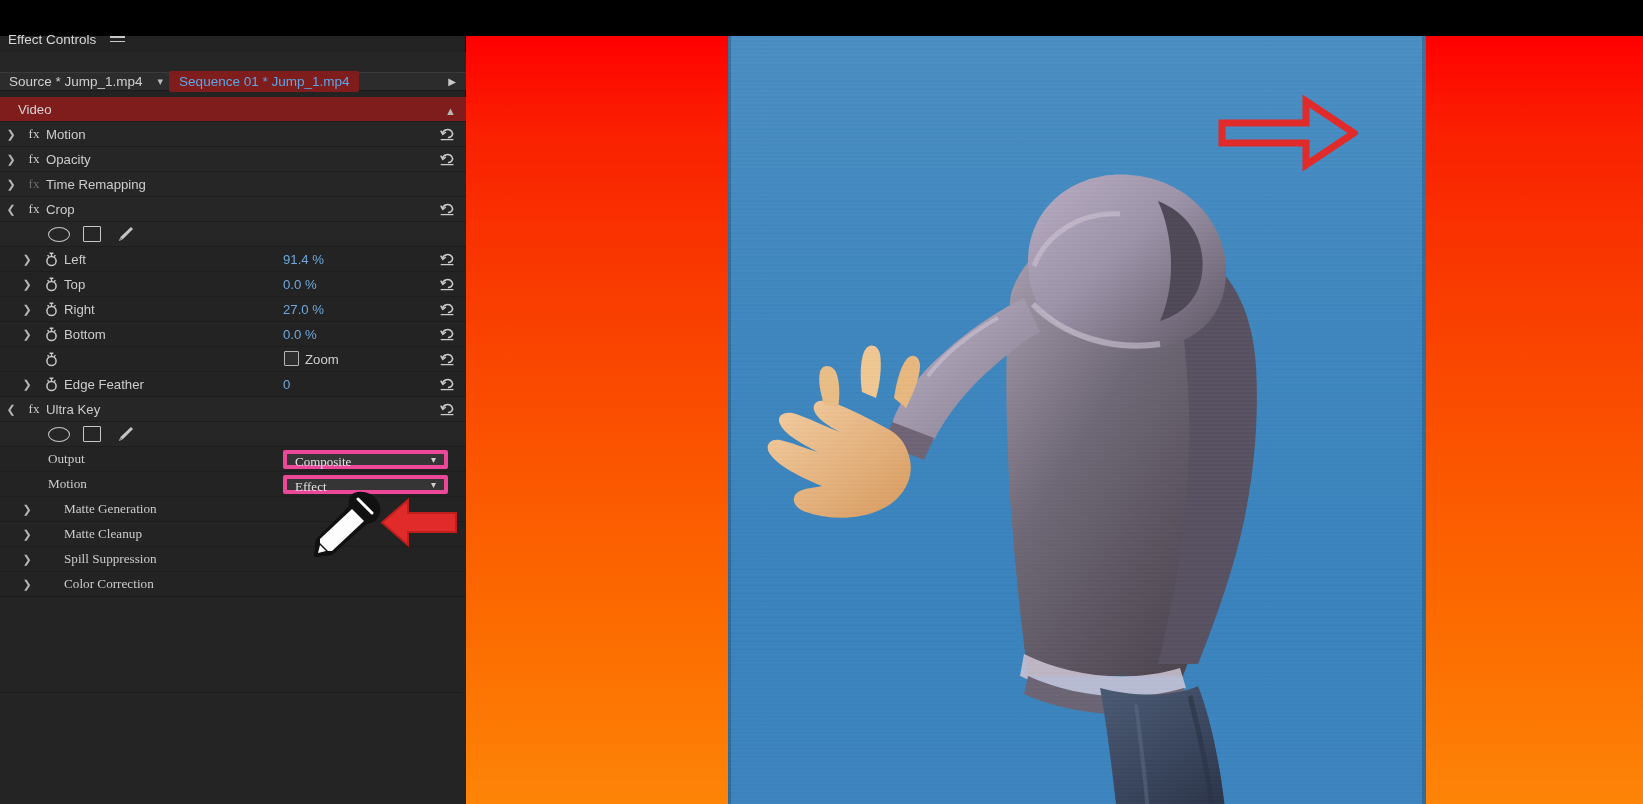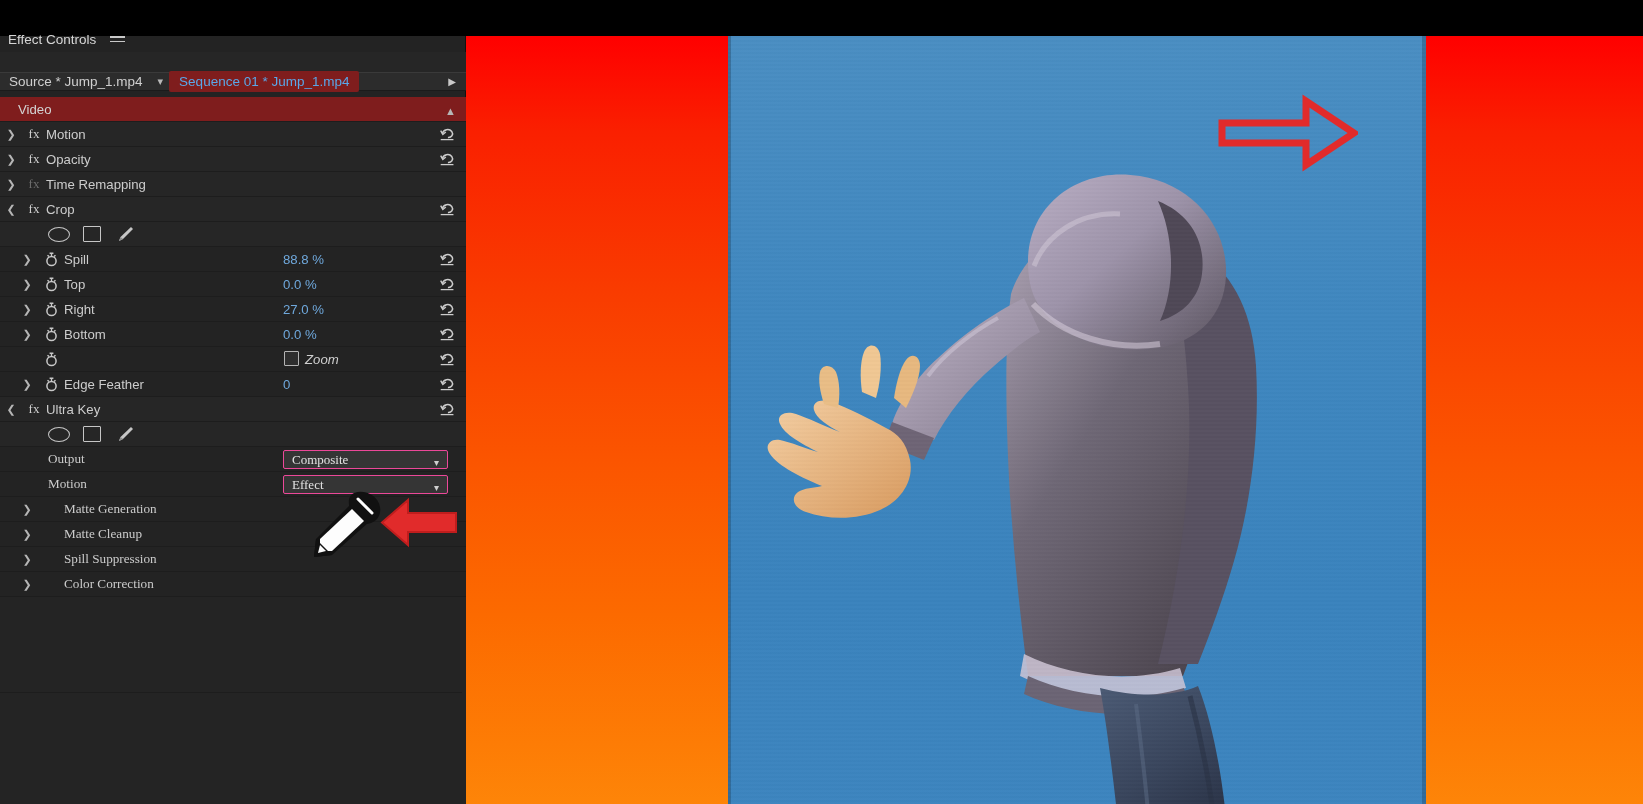--- a/index.html
+++ b/index.html
@@ -64,30 +64,30 @@
   .label.grp { padding-left:18px; color:#d3d3d3; }
   .value { position:absolute; left:283px; color:#6fa8dc; font-size:13.2px; }
   .reset { position:absolute; right:10px; top:4px; width:17px; height:17px; }
   .collapse { position:absolute; right:10px; top:8px; }
 
   .masktools { display:flex; align-items:center; gap:13px; padding-left:48px; }
   .m-ell { width:22px; height:15px; border:1.6px solid #c6c6c6; border-radius:50%; }
   .m-rect { width:18px; height:16px; border:1.6px solid #c6c6c6; border-radius:1px; }
 
   .dd { position:absolute; left:283px; top:3px; width:165px; height:19px; background:#353535;
-        border:1px solid #ec4899; border-radius:2px; color:#e2e2e2; font-size:13px;
-        display:flex; align-items:flex-end; padding:0 8px; }
+        border:4px solid #ec4899; border-radius:2px; color:#e2e2e2; font-size:13px;
+        display:flex; align-items:flex-start; padding:0 8px; }
   .dd .cv { margin-left:auto; font-size:10px; color:#cfcfcf; }
 
   .swatch { position:absolute; left:283px; top:6px; width:28px; height:13px; background:#ffffff;
             border:1px solid #9a9a9a; }
   .mini-dropper { position:absolute; left:316px; top:2px; width:22px; height:22px; }
   .zoomchk { position:absolute; left:284px; top:4px; width:15px; height:15px;
              border:1.7px solid #b4b4b4; background:#2e2e2e; border-radius:1px; }
-  .zoomlbl { position:absolute; left:305px; color:#cfcfcf; font-size:13.2px;font-style:italic; }
+  .zoomlbl { position:absolute; left:305px; color:#cfcfcf; font-size:13.2px; }
 
   .chev { color:#b6b6b6; font-size:11px; }
 
   
   .bigdropper { position:absolute; left:306px; top:455px; width:80px; height:68px; }
   .panel-botline { position:absolute; left:0; top:595px; width:462px; height:1px; background:#1d1d1d; }
 </style>
 </head>
 <body>
 
@@ -250,22 +250,22 @@
       </div>
 
       <div class="row param">
         <span class="tw chev deep">❯</span>
         <span class="stopw">
           <svg width="13" height="15" viewBox="0 0 13 15">
               <circle cx="6.5" cy="9" r="4.6" fill="none" stroke="#c9c9c9" stroke-width="1.5"></circle>
               <path d="M4.6 1.3 H8.4 M6.5 1.6 V4.3 M2.5 3.2 L4 4.6 M10.5 3.2 L9 4.6" stroke="#c9c9c9" stroke-width="1.4" fill="none"></path>
             </svg>
         </span>
-        <span class="label">Spill</span>
-        <span class="value">88.8 %</span>
+        <span class="label">Left</span>
+        <span class="value">91.4 %</span>
         <svg class="reset" viewBox="0 0 20 20">
           <path d="M4 9 C 5 4, 12 2.5, 15 6.5 C 17.5 10, 14.5 14, 10.5 13.5" fill="none" stroke="#cdcdcd" stroke-width="1.7"></path>
           <path d="M2 5.5 L 4.5 10 L 8 7" fill="none" stroke="#cdcdcd" stroke-width="1.7"></path>
           <path d="M2 16 H 17" stroke="#cdcdcd" stroke-width="1.5"></path>
         </svg>
       </div>
 
       <div class="row param">
         <span class="tw chev deep">❯</span>
         <span class="stopw">

